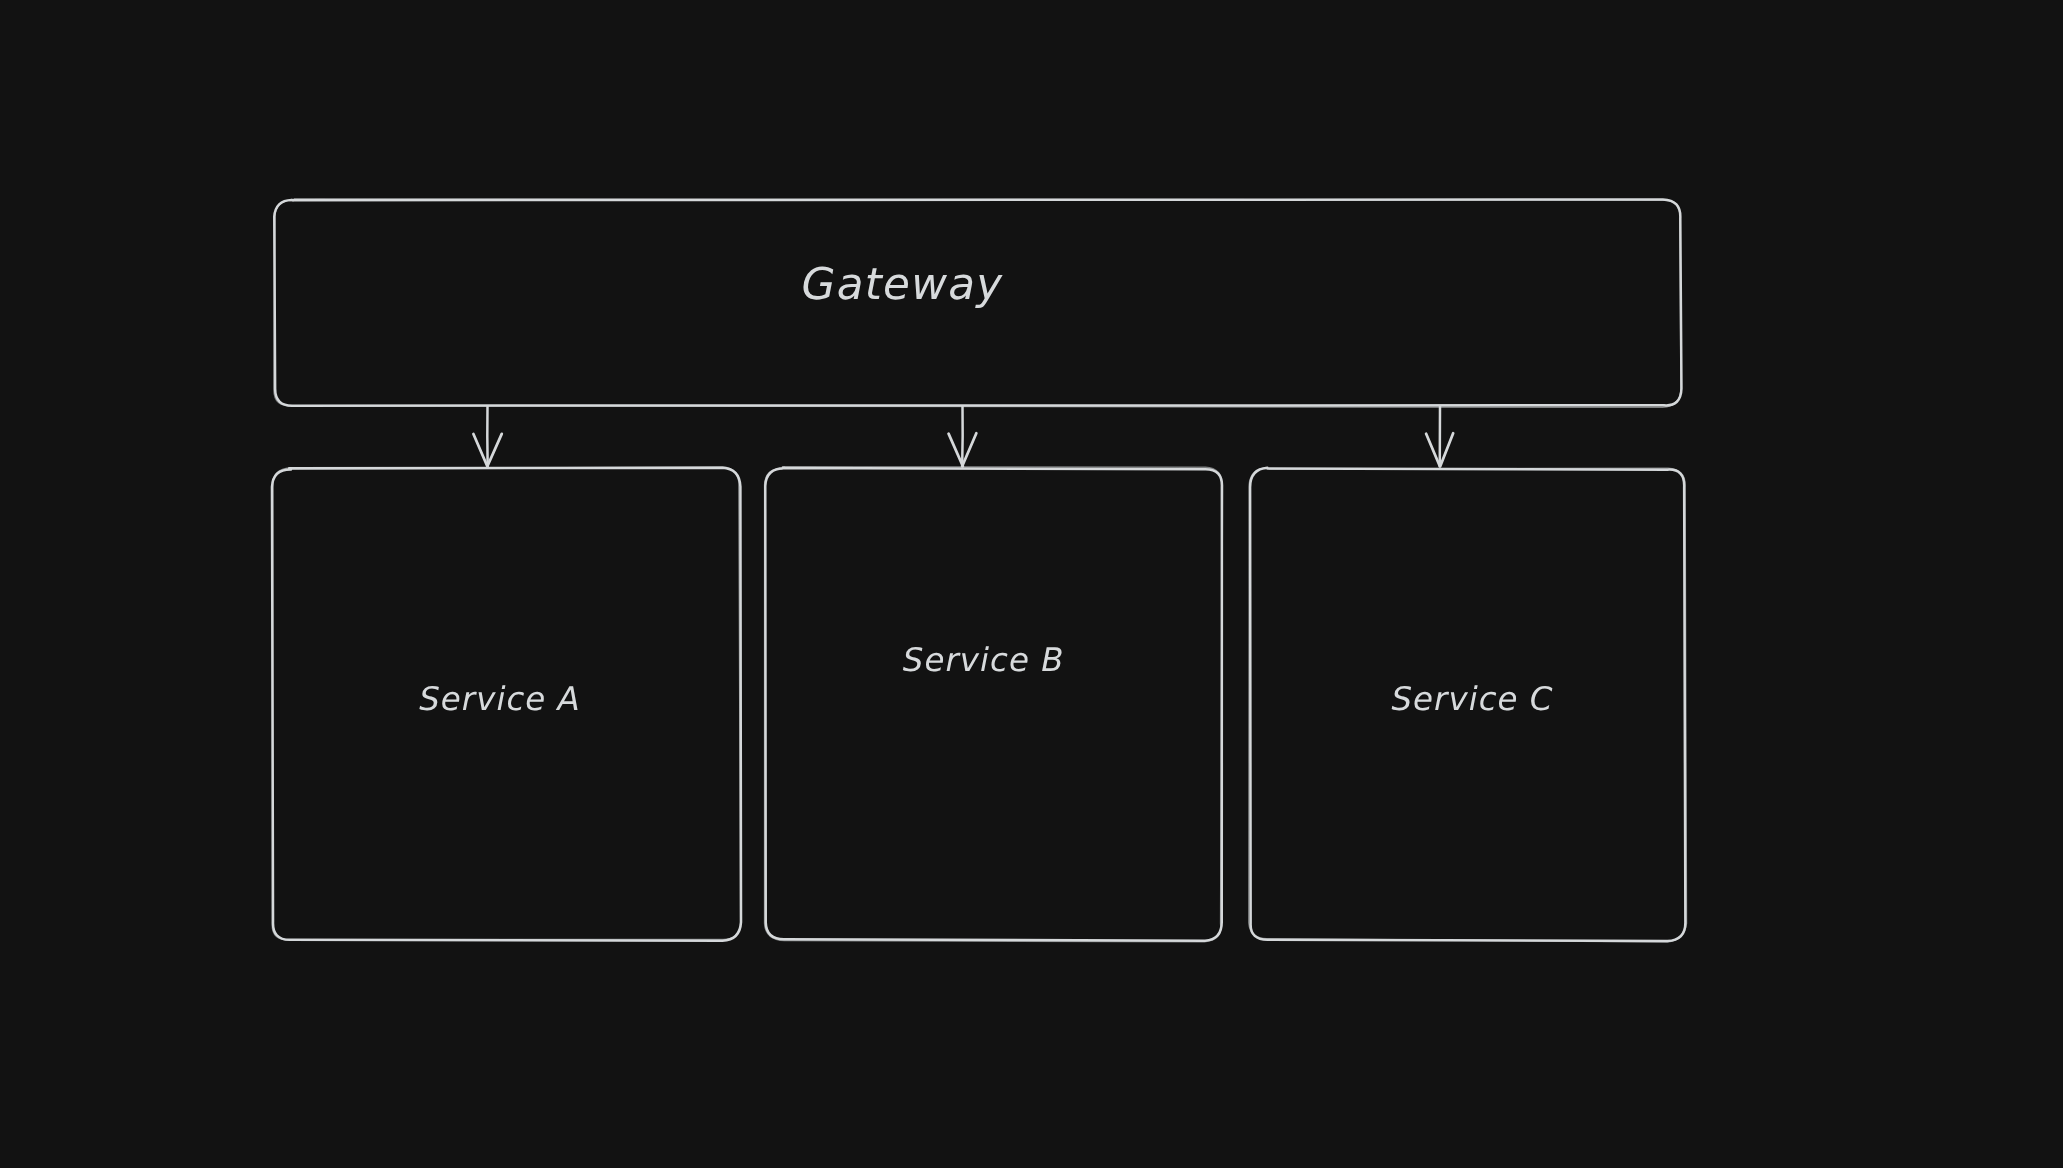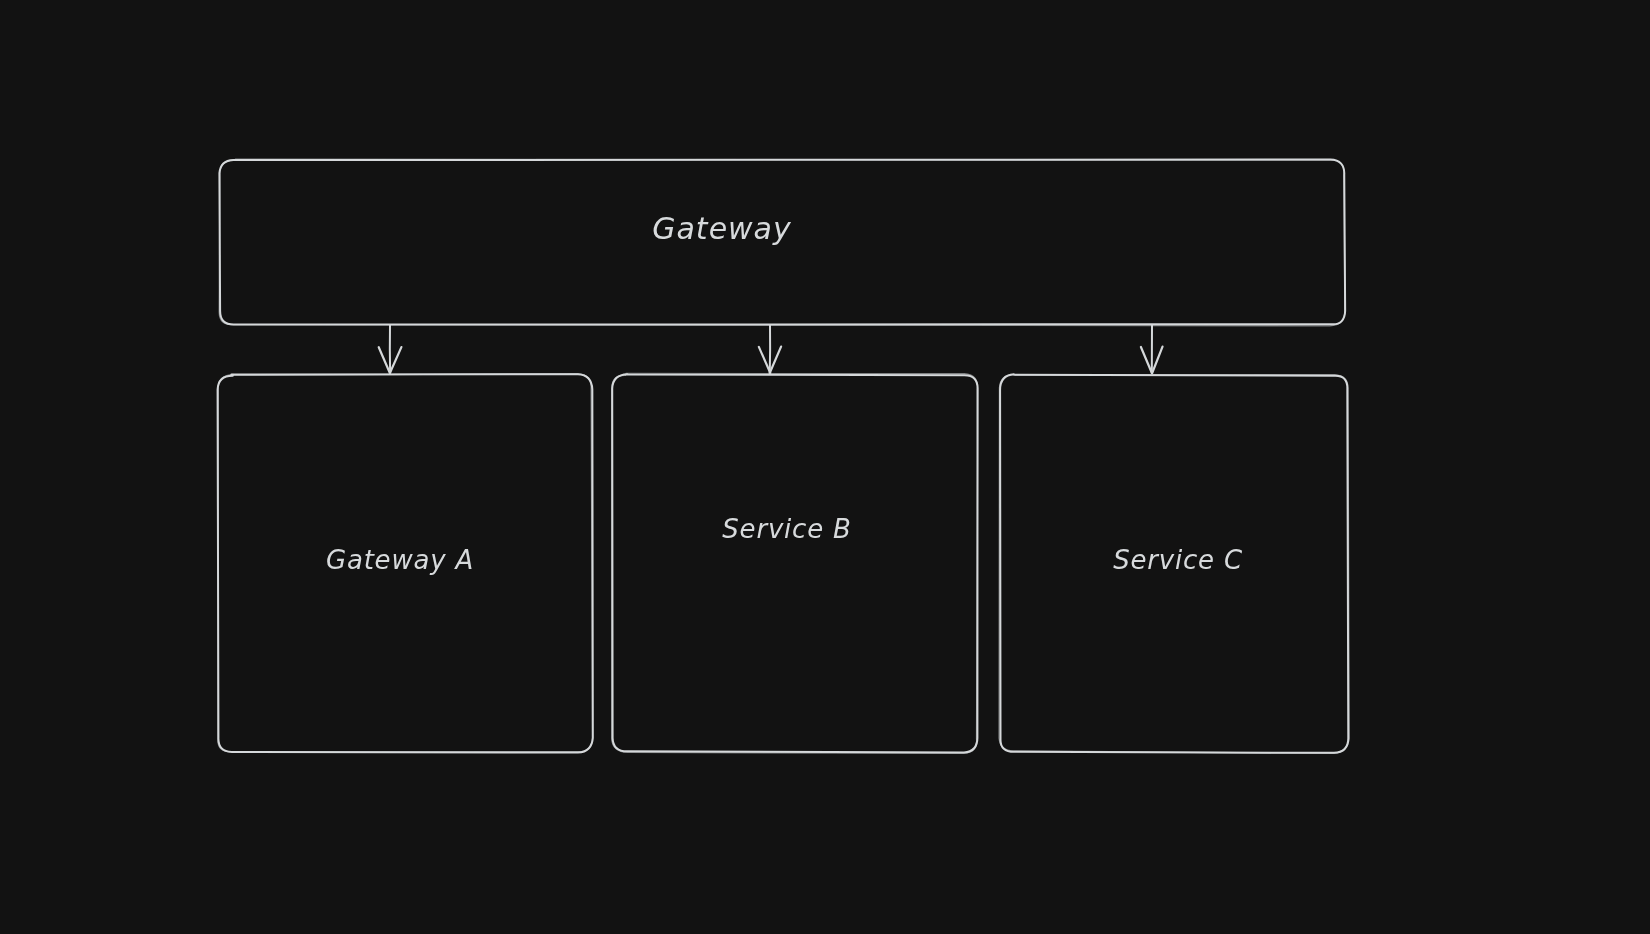--- a/index.html
+++ b/index.html
@@ -33,21 +33,21 @@
     color: #d7dadc;
     font-family: "DejaVu Sans", "Liberation Sans", sans-serif;
     font-style: italic;
     font-weight: 400;
     letter-spacing: 0.5px;
     white-space: nowrap;
     transform: translate(-50%, -50%);
     -webkit-font-smoothing: antialiased;
   }
   .node-label.title-label {
-    font-size: 30px;
+    font-size: 35px;
     letter-spacing: 1px;
   }
   .node-label.service-label {
     font-size: 26px;
     letter-spacing: 0.8px;
   }
 </style>
 </head>
 <body>
 
@@ -84,18 +84,18 @@
         </g>
         <g>
           <path d="M 1152 325 Q 1151.9817489711934 349 1151.800510973937 373" fill="none" stroke="#d5d8da" stroke-width="2" stroke-linecap="round"></path>
           <path d="M 1140.902031893004 347.0099579903978 L 1151.8644718792866 373 M 1162.5275077160493 346.5605881344307 L 1152.1932475994513 373" fill="none" stroke="#d5d8da" stroke-width="2.2" stroke-linecap="round" stroke-linejoin="round"></path>
         </g>
       </g>
   </svg>
 
   <div id="labels-layer">
       <div class="node-label title-label" style="left: 722px; top: 228px;">Gateway</div>
-      <div class="node-label service-label" style="left: 400px; top: 560px;">Gateway A</div>
+      <div class="node-label service-label" style="left: 400px; top: 560px;">Service A</div>
       <div class="node-label service-label" style="left: 787px; top: 529px;">Service B</div>
       <div class="node-label service-label" style="left: 1178px; top: 560px;">Service C</div>
     </div>
 
 </div>
 
 </body></html>

